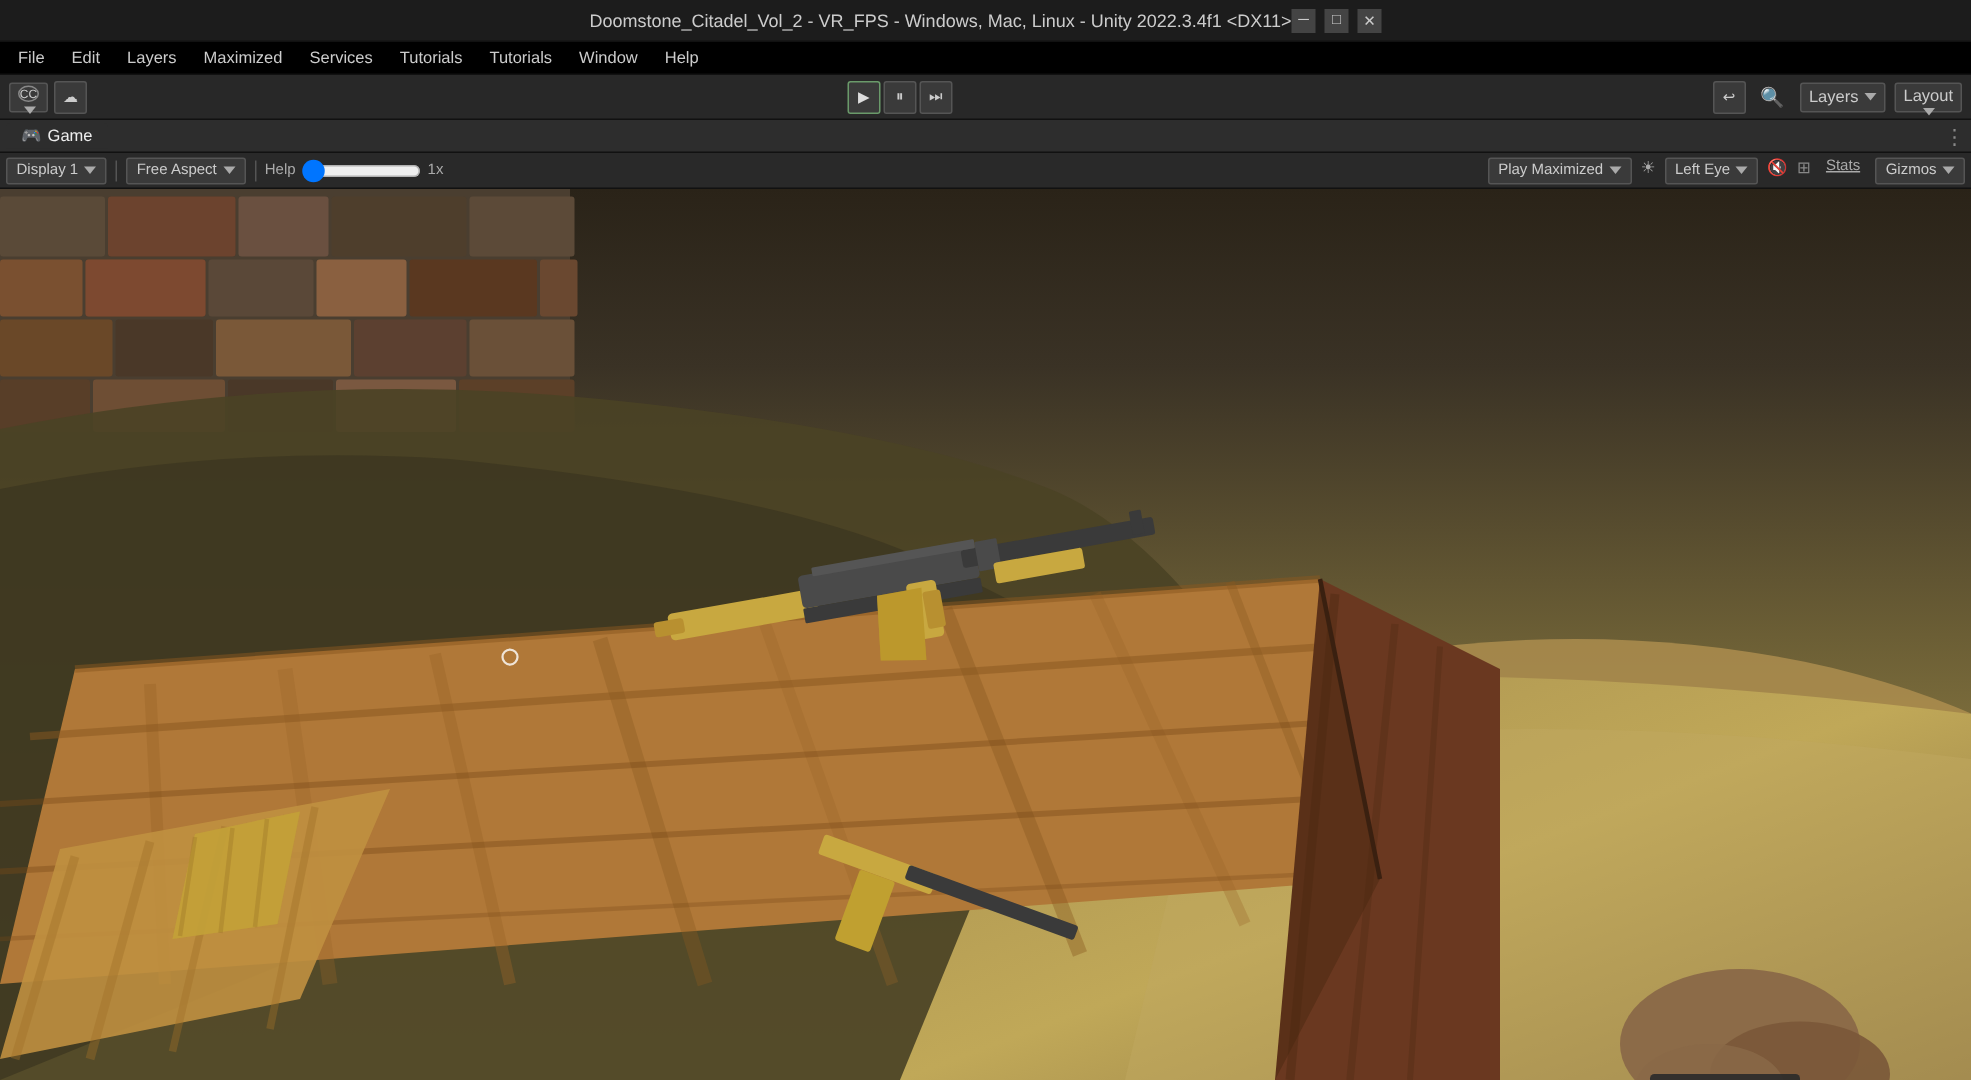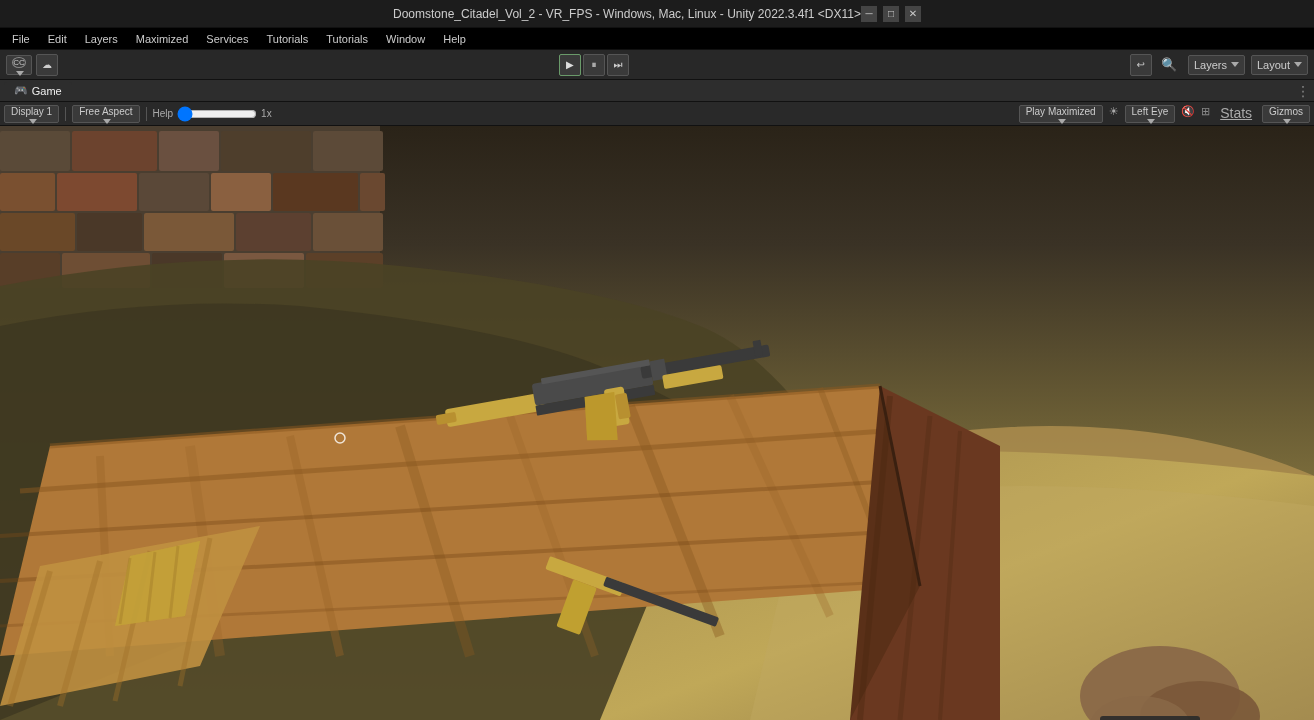--- a/index.html
+++ b/index.html
@@ -147,36 +147,35 @@
       padding: 0 6px;
       background: #3a3a3a;
       border: 1px solid #555;
       color: #ccc;
       font-size: 10px;
       cursor: pointer;
       border-radius: 2px;
       display: flex;
       align-items: center;
       gap: 2px;
-      flex-direction: column;
     }
     .game-toolbar-sep {
       width: 1px;
       height: 14px;
       background: #555;
       margin: 0 2px;
     }
     #game-toolbar-right {
       margin-left: auto;
       display: flex;
       align-items: flex-start;
       gap: 6px;
     }
     .game-right-btn {
-      font-size: 14px;
+      font-size: 10px;
       color: #aaa;
       cursor: pointer;
       padding: 0 4px;
       text-decoration: underline;
     }
 
     
     #game-viewport {
       position: relative;
       width: 1314px;
@@ -202,20 +201,21 @@
       align-items: center;
       gap: 2px;
       font-size: 11px;
       color: #ccc;
       background: #3a3a3a;
       border: 1px solid #555;
       border-radius: 2px;
       padding: 2px 5px;
       cursor: pointer;
       height: 20px;
+      flex-direction: column;
     }
 
     .chevron-down {
       display: inline-block;
       width: 0;
       height: 0;
       border-left: 4px solid transparent;
       border-right: 4px solid transparent;
       border-top: 5px solid #aaa;
       margin-left: 2px;

